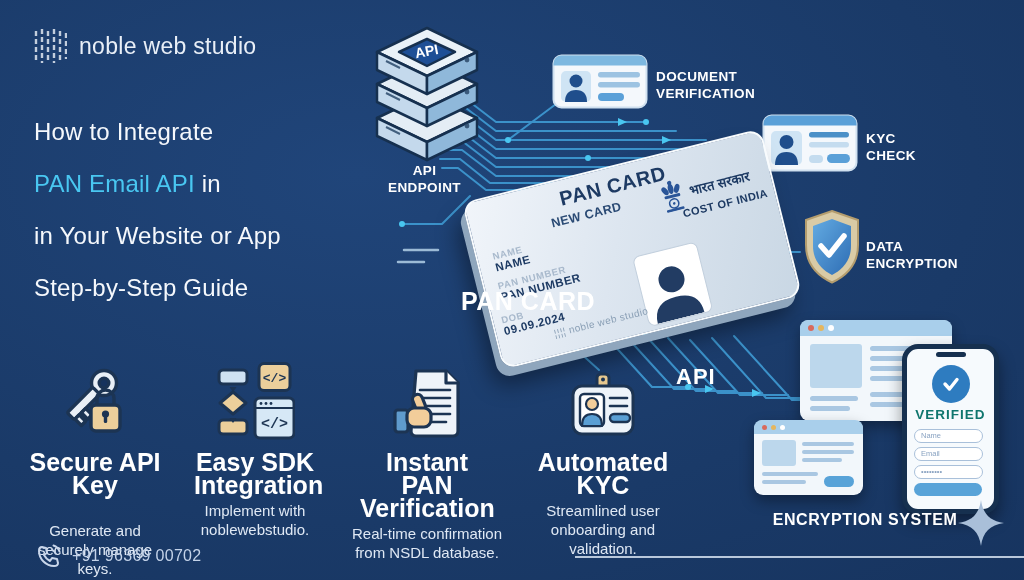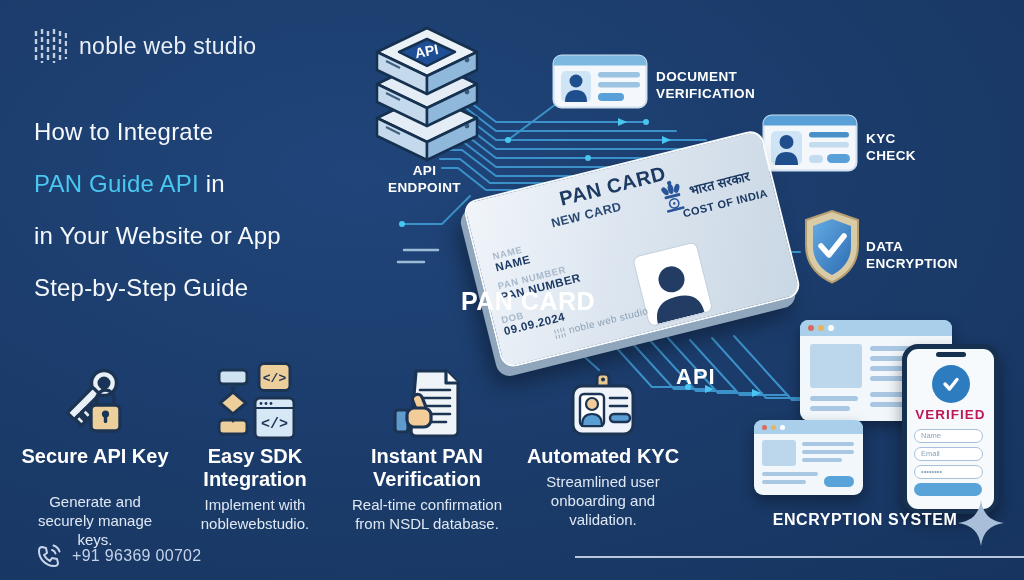--- a/index.html
+++ b/index.html
@@ -41,30 +41,30 @@
   .br-head{height:16px;background:#a9cfeb;border-radius:8px 8px 0 0;display:flex;align-items:center;gap:4px;padding-left:8px;}
   .dot{width:6px;height:6px;border-radius:50%;}
   .d-red{background:#d96a5c;} .d-yel{background:#e5b65e;} .d-wht{background:#ffffff;}
   .blk{position:absolute;background:#bcd7ec;border-radius:3px;}
   .ln{position:absolute;background:#a9c7e2;border-radius:2.5px;height:5px;}
   .pill{position:absolute;background:#58a3d8;border-radius:6px;}
   .phone{left:902px;top:344px;width:87px;height:160px;background:#f6fafd;border:5px solid #16304f;
     border-radius:16px;z-index:4;box-shadow:0 8px 16px rgba(0,0,0,.4);}
   .notch{position:absolute;left:50%;top:3px;transform:translateX(-50%);width:30px;height:5px;background:#16304f;border-radius:3px;}
   .vcheck{position:absolute;left:50%;top:16px;transform:translateX(-50%);width:38px;height:38px;border-radius:50%;background:#2e7cc0;display:flex;align-items:center;justify-content:center;}
-  .verified{position:absolute;left:0;right:0;top:58px;text-align:center;font-size:13.5px;font-weight:800;color:#be185d;letter-spacing:1px;}
+  .verified{position:absolute;left:0;right:0;top:58px;text-align:center;font-size:13.5px;font-weight:800;color:#0f766e;letter-spacing:1px;}
   .pfield{position:absolute;left:7px;width:61px;height:12px;border:1.5px solid #a9c0da;border-radius:7px;background:#ffffff;
     font-size:7.5px;color:#8aa3c2;line-height:12px;padding-left:6px;}
   .pbtn{position:absolute;left:7px;width:68px;height:13px;background:#58a3d8;border-radius:7px;}
   .integrated-label{left:770px;top:511px;width:190px;font-size:16px;font-weight:800;color:#ffffff;letter-spacing:.6px;z-index:4;}
   
   .features{left:16px;top:360px;display:flex;gap:6px;z-index:4;}
   .feature{text-align:center;color:#fff;}
   .f-icon{height:82px;display:flex;align-items:flex-end;justify-content:center;}
-  .f-title{font-size:20px;font-weight:800;line-height:23px;margin-top:3px;}
+  .f-title{font-size:25px;font-weight:800;line-height:23px;margin-top:9px;}
   .f-desc{font-size:15px;line-height:19px;color:#dfe8f4;margin-top:4px;}
   
   .footer-phone{left:36px;top:543px;display:flex;align-items:center;gap:10px;z-index:5;}
   .footer-web{left:252px;top:543px;display:flex;align-items:center;gap:10px;z-index:5;}
   .footer-text{font-size:16px;color:#c4d3e9;letter-spacing:.3px;}
   .footer-rule{left:575px;top:556px;width:449px;height:2px;background:rgba(214,226,240,.85);z-index:5;}
   .sparkle{left:958px;top:500px;z-index:4;}
 </style>
 </head>
 <body>
@@ -128,21 +128,21 @@
           <line x1="21" y1="1" x2="21" y2="35"></line>
         <line x1="27" y1="3" x2="27" y2="33"></line>
           <line x1="33" y1="5" x2="33" y2="31"></line>
       </g>
     </svg>
     <span class="logo-text">noble web studio</span>
   </div>
 
   <div class="abs title">
     <div class="title-line">How to Integrate</div>
-    <div class="title-line"><span class="hl">PAN Guide API</span><span> in</span></div>
+    <div class="title-line"><span class="hl">PAN Email API</span><span> in</span></div>
     <div class="title-line">in Your Website or App</div>
     <div class="title-line">Step-by-Step Guide</div>
   </div>
 
   <svg class="abs server" width="122" height="138" viewBox="0 0 122 138">
     <g stroke="#16304f" stroke-width="2.5" stroke-linejoin="round">
 
       <path d="M11 92 L61 68 L111 92 L61 116 Z" fill="#e4edf5"></path>
       <path d="M11 92 L11 110 L61 134 L61 116 Z" fill="#c4d9ec"></path>
       <path d="M111 92 L111 110 L61 134 L61 116 Z" fill="#8fb8da"></path>

